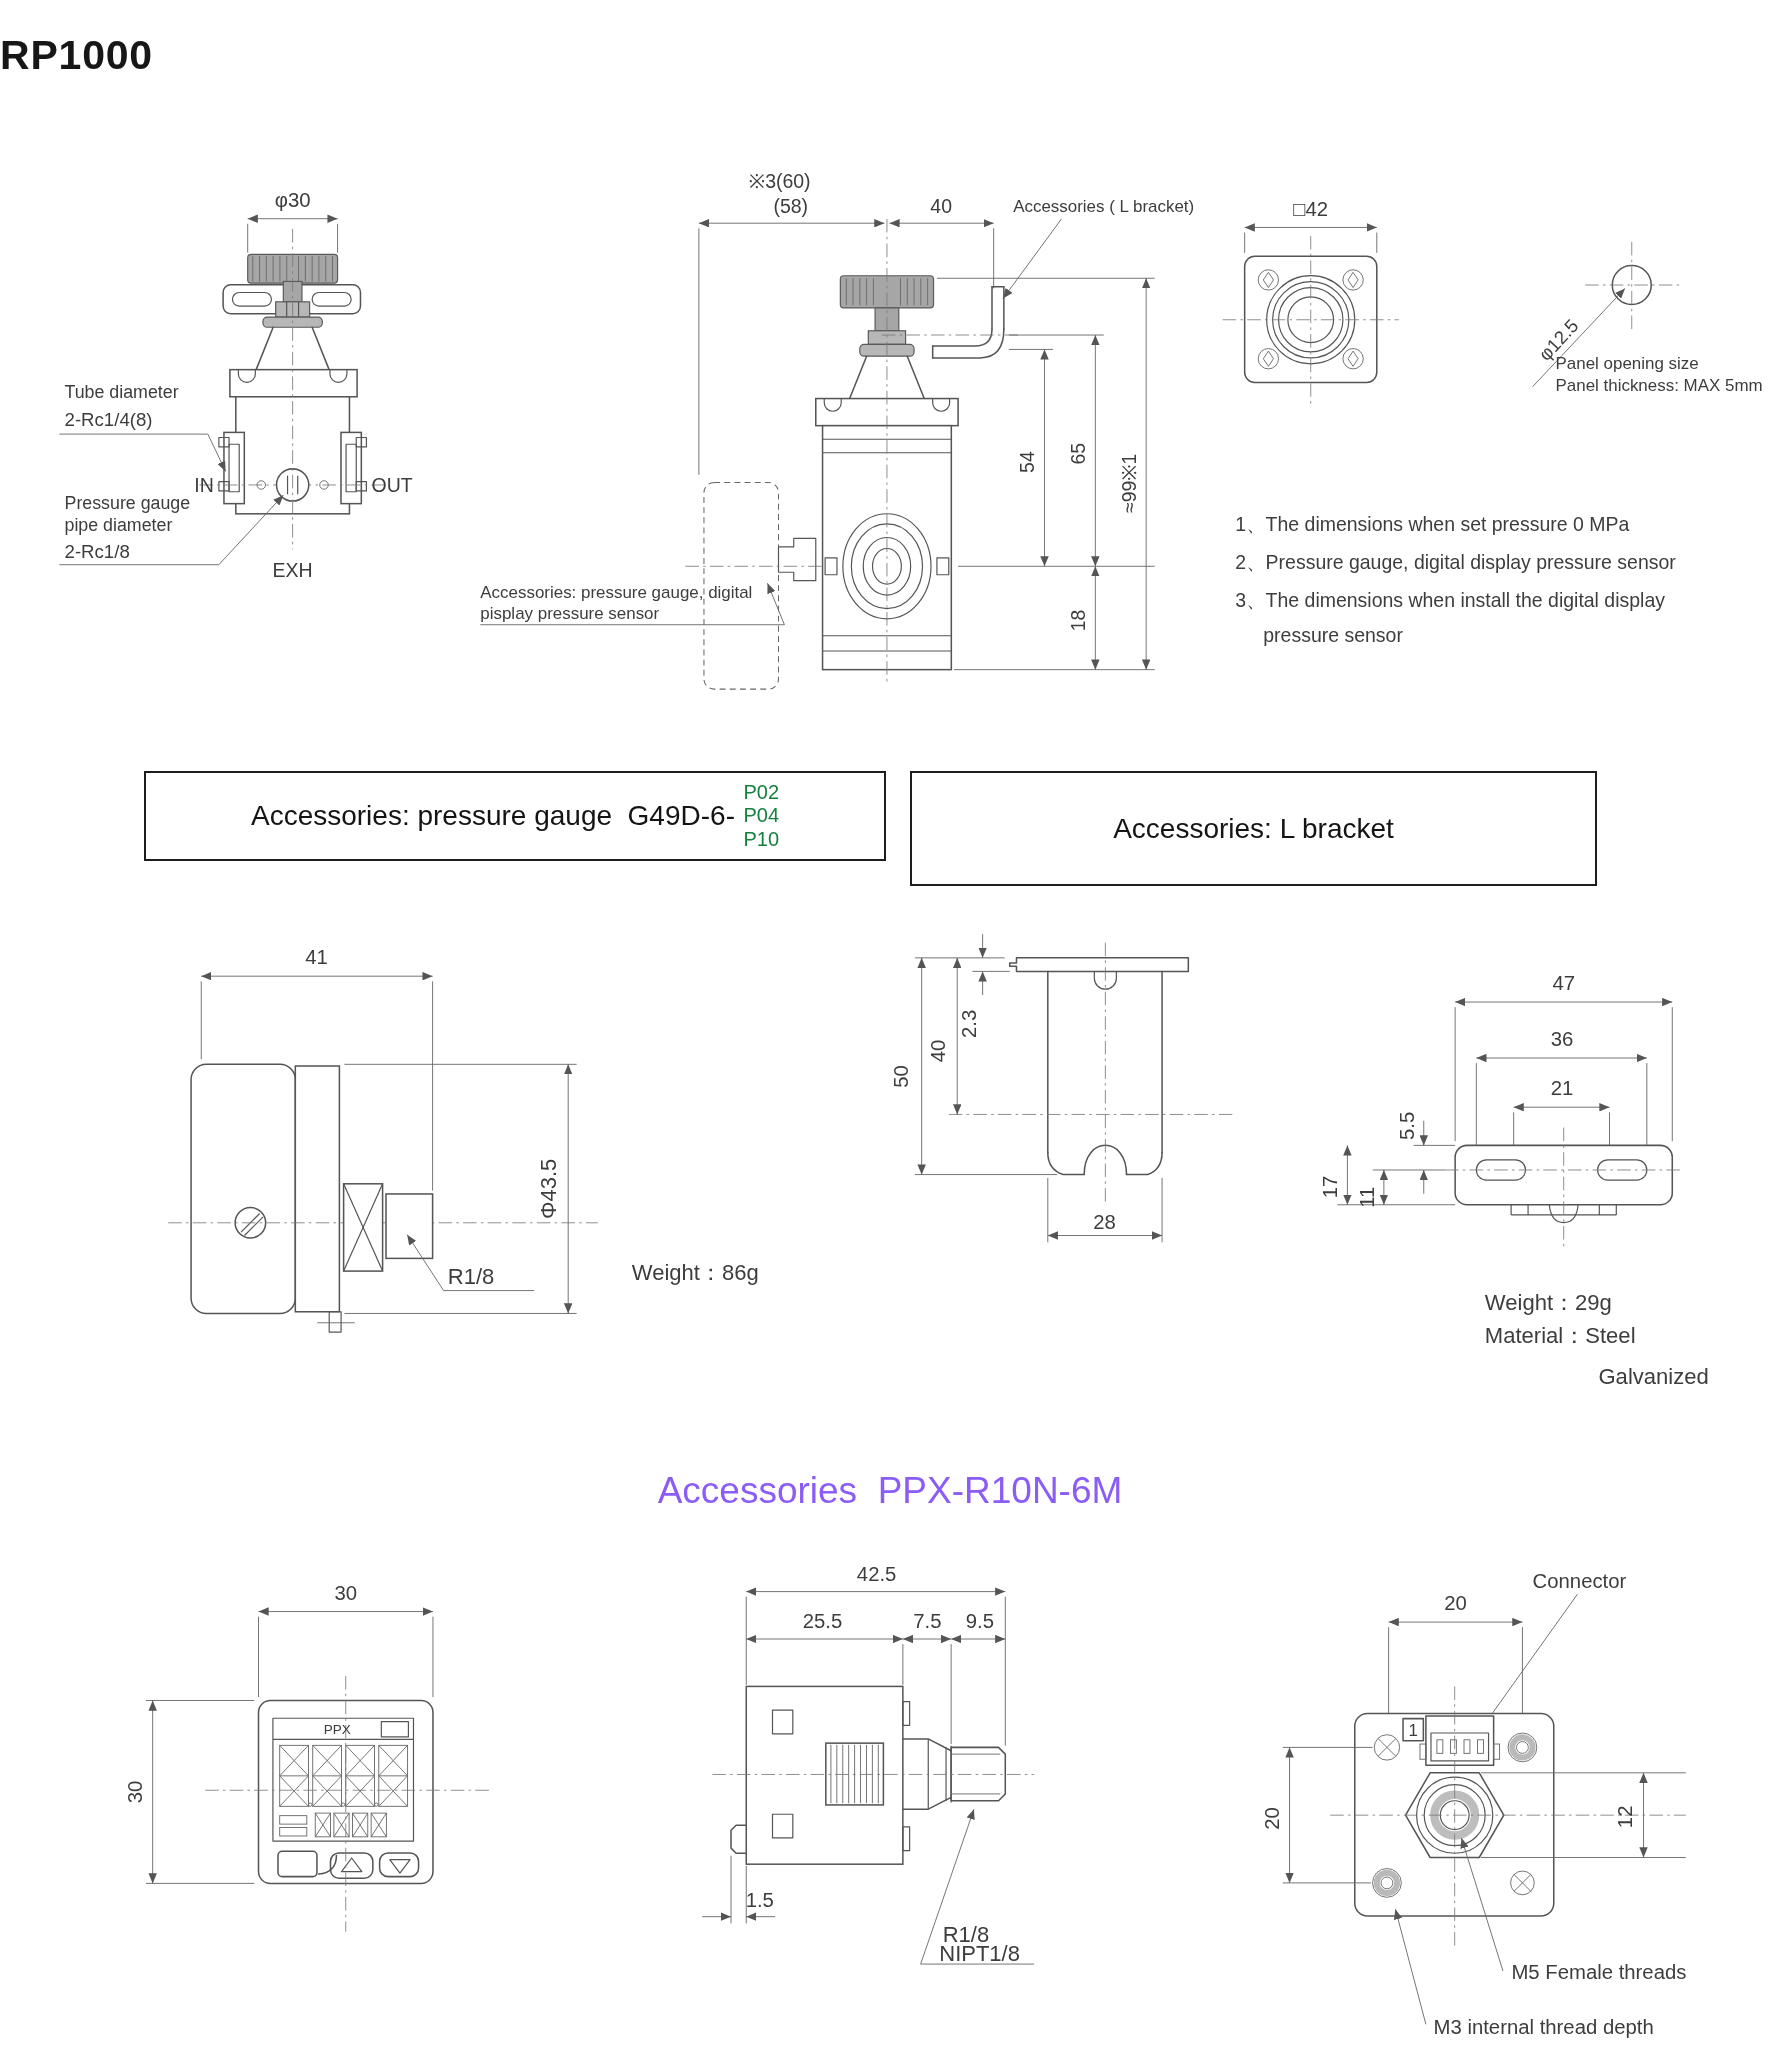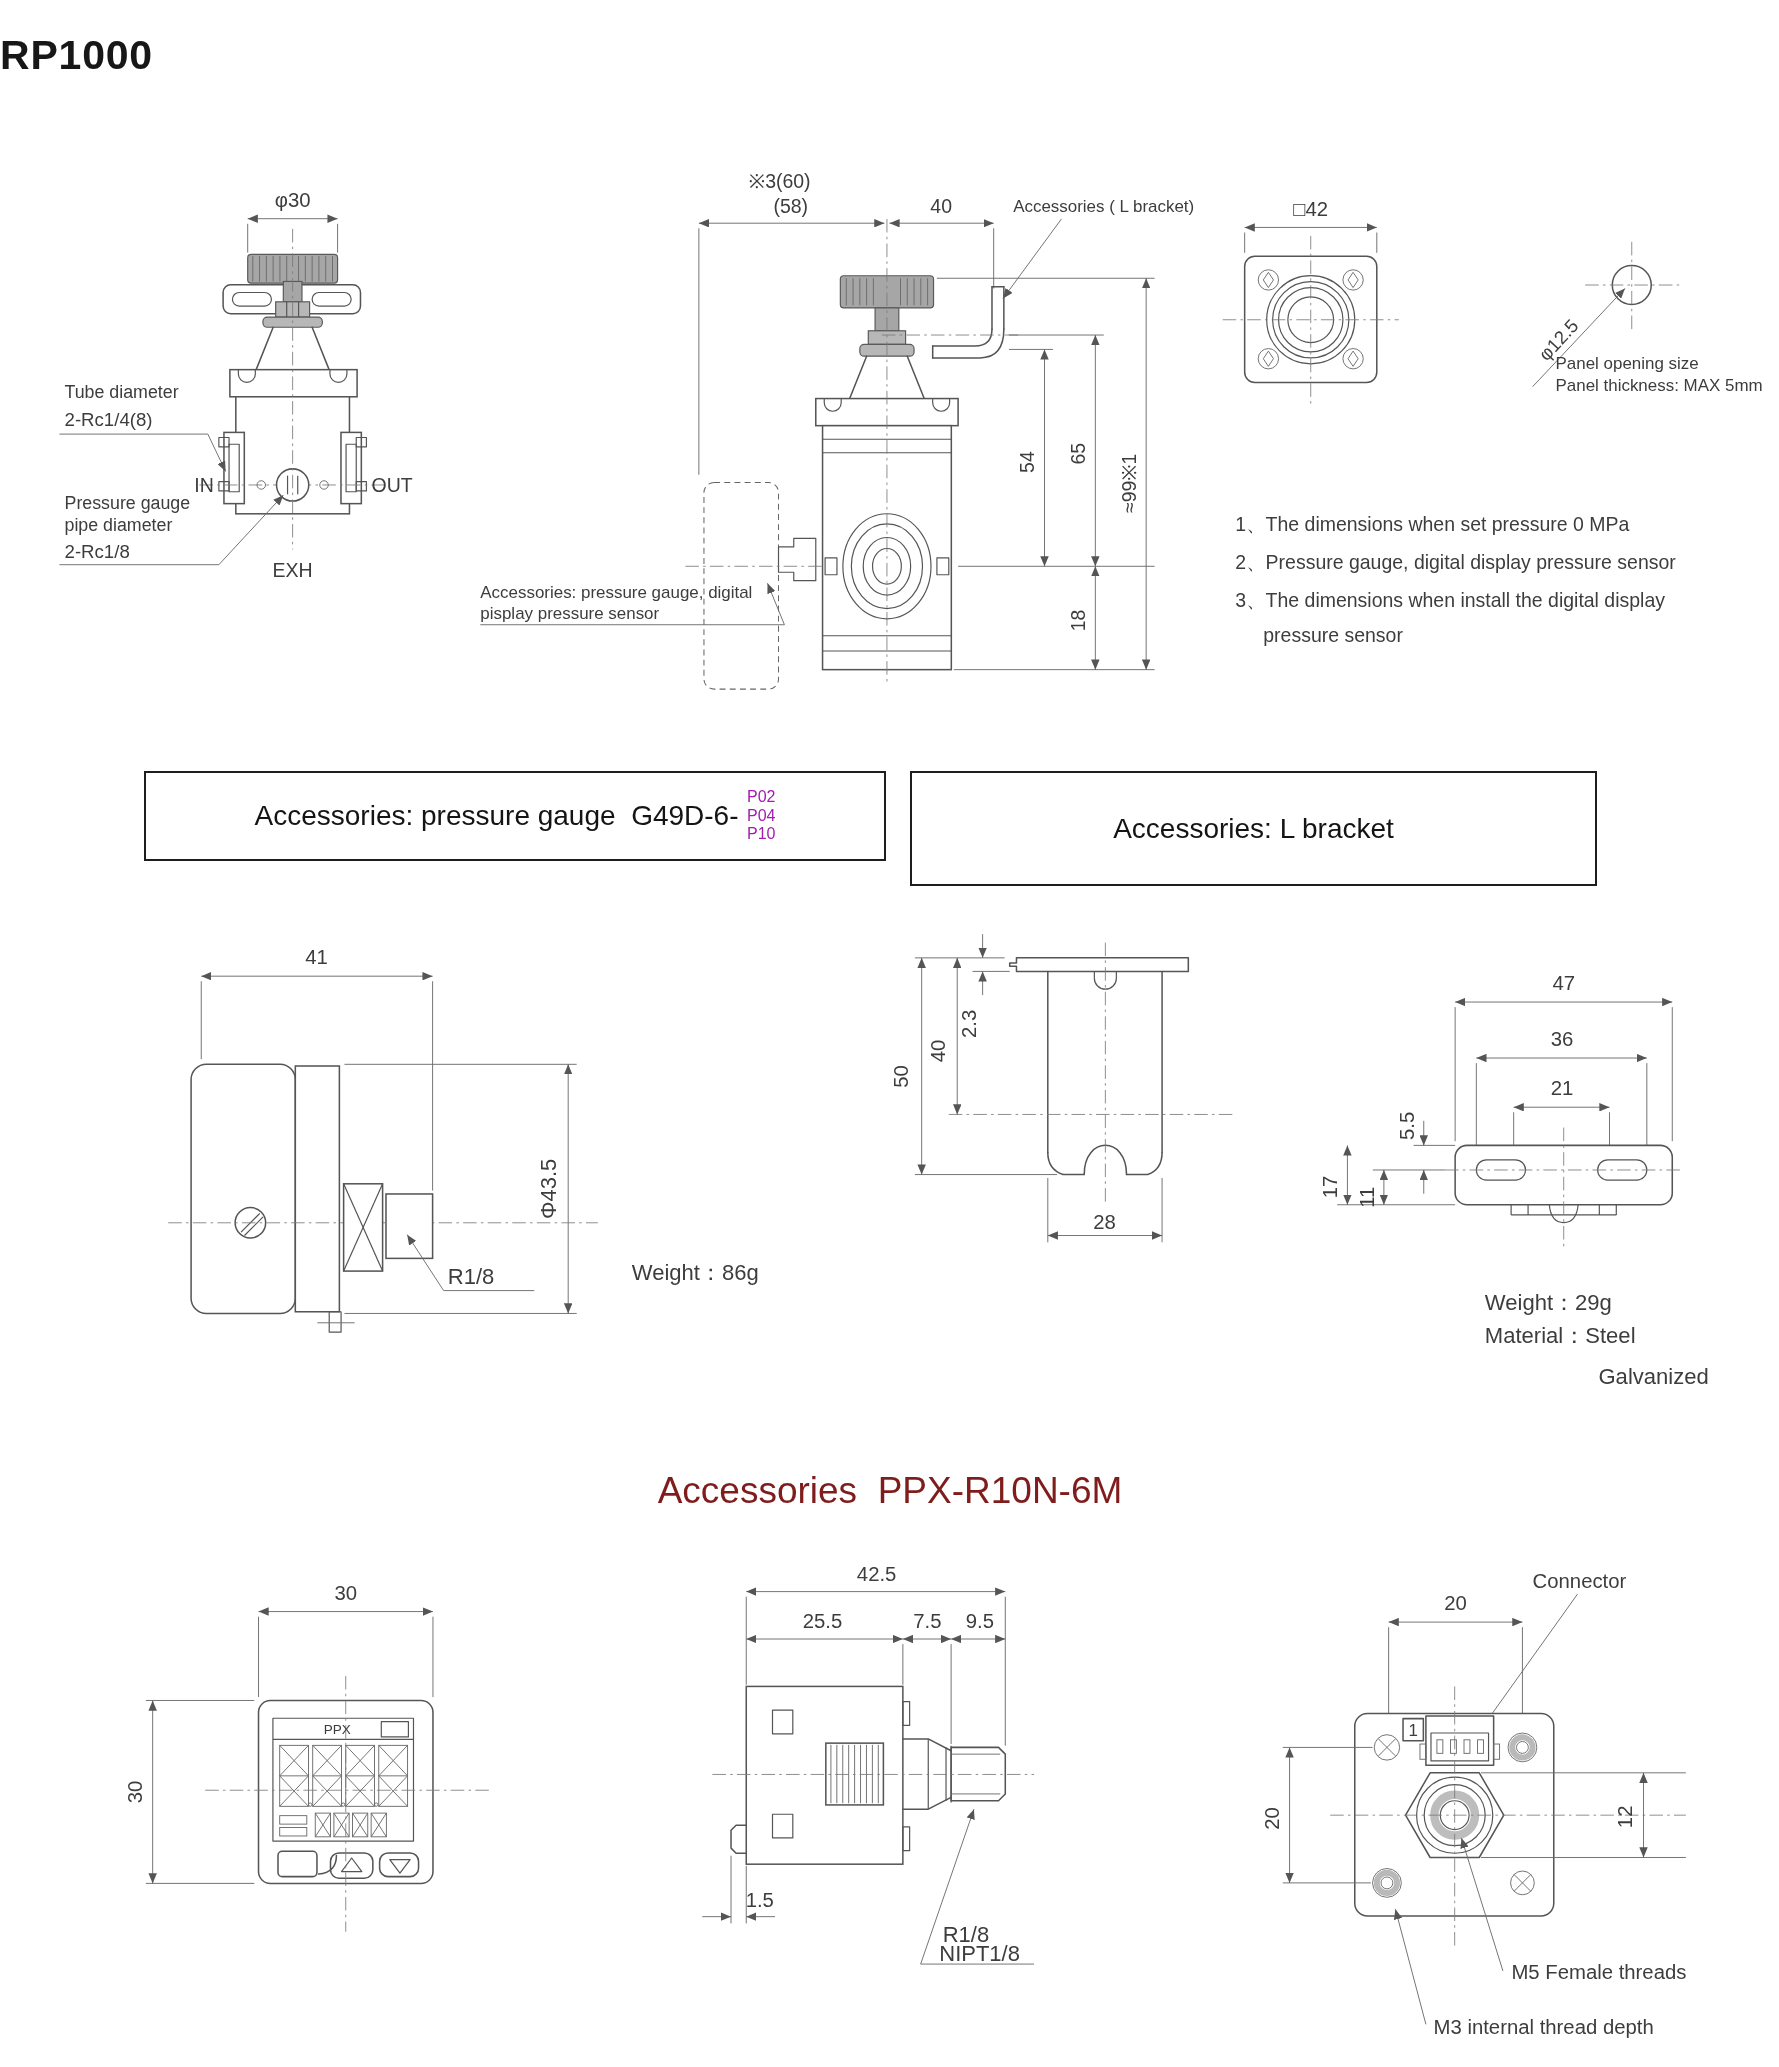--- a/index.html
+++ b/index.html
@@ -3,26 +3,26 @@
 <meta charset="utf-8">
 <style>
   *{margin:0;padding:0;box-sizing:border-box}
   html,body{background:#ffffff}
   body{font-family:"Liberation Sans",sans-serif}
   #page{position:relative;width:1780px;height:2067px;background:#fff;overflow:hidden;color:#1b1b1b}
   .abs{position:absolute}
   h1.title{position:absolute;left:0;top:32px;width:100%;text-align:left;
     font-size:41px;font-weight:700;letter-spacing:0.8px;color:#171717}
   .ppx-heading{position:absolute;left:0;top:1470px;width:100%;text-align:center;
-    font-size:37px;font-weight:400;color:#7f1d1d;white-space:pre}
+    font-size:37px;font-weight:400;color:#8b5cf6;white-space:pre}
   .title-box{position:absolute;border:2.5px solid #1d1d1d;background:#fff;
     display:flex;align-items:center;justify-content:center;color:#141414}
   .title-box .big{font-size:28px;white-space:pre}
   .opts{display:flex;flex-direction:column;justify-content:center;margin-left:8.5px;
-    font-size:16px;line-height:1.18;color:#a21caf}
+    font-size:20px;line-height:1.18;color:#15803d}
   svg{overflow:visible}
   svg text{font-family:"Liberation Sans",sans-serif;fill:#3d3d3d}
   .ln{fill:none;stroke:#555;stroke-width:1.8;stroke-linejoin:round;stroke-linecap:round}
   .ln2{fill:none;stroke:#555;stroke-width:1.4;stroke-linejoin:round}
   .tn{fill:none;stroke:#6a6a6a;stroke-width:1.1}
   .cl{fill:none;stroke:#7a7a7a;stroke-width:1;stroke-dasharray:16 5 3 5}
   .dsh{fill:none;stroke:#666;stroke-width:1.2;stroke-dasharray:7 5}
   .knurl{fill:#a6a6a6;stroke:#5a5a5a;stroke-width:1.4}
   .mfill{fill:#b7b7b7;stroke:#5a5a5a;stroke-width:1.4}
   .wfill{fill:#fff;stroke:#555;stroke-width:1.8}

